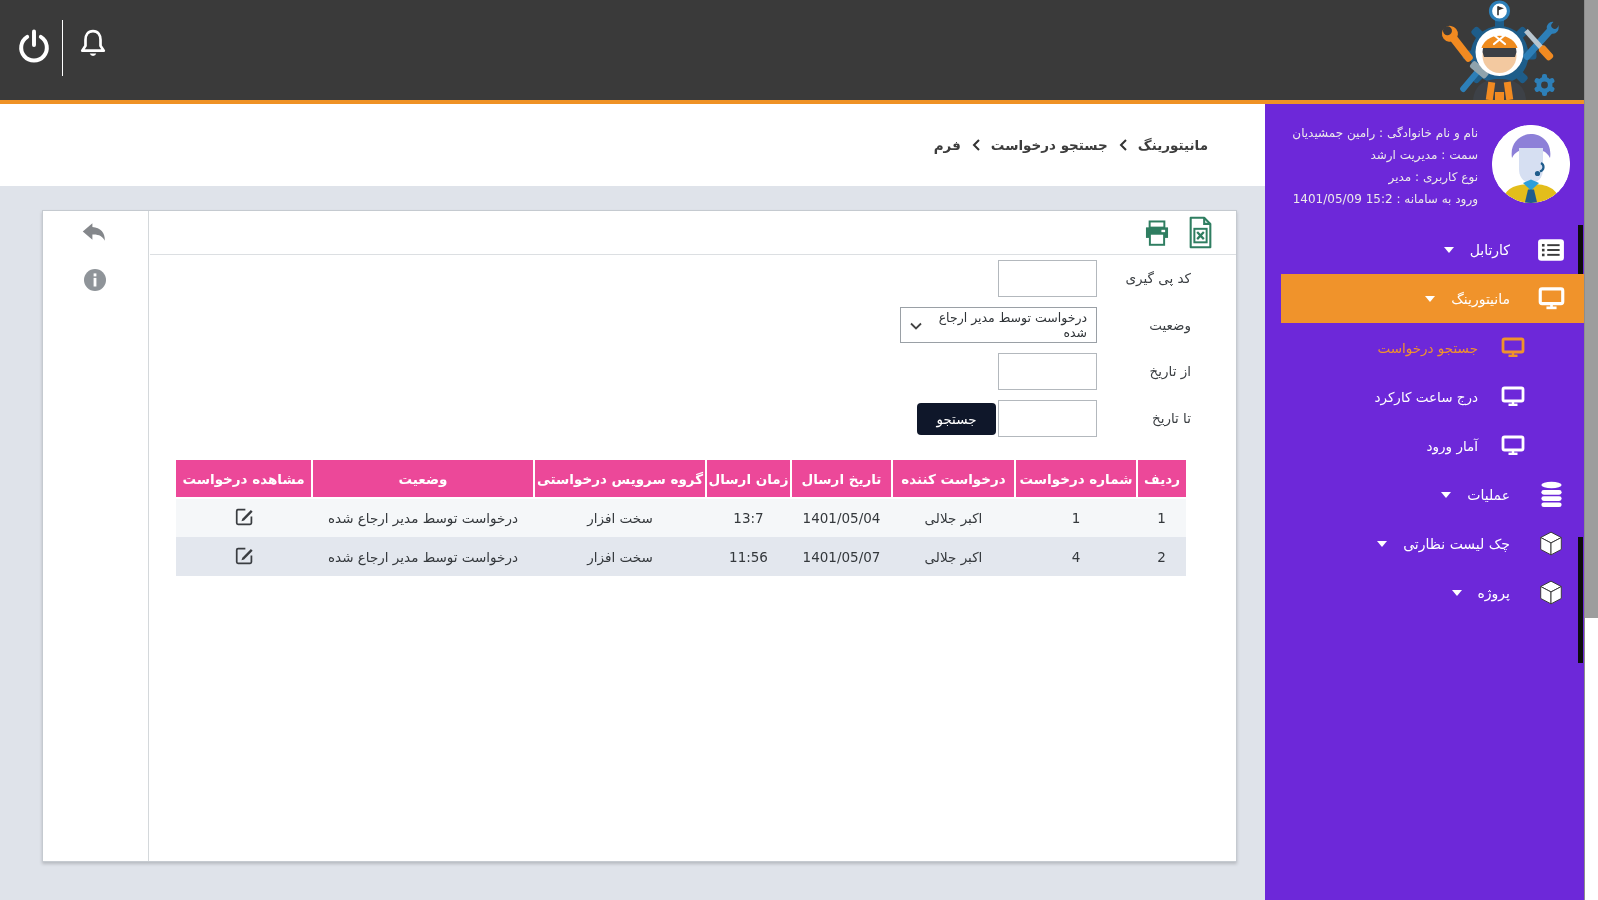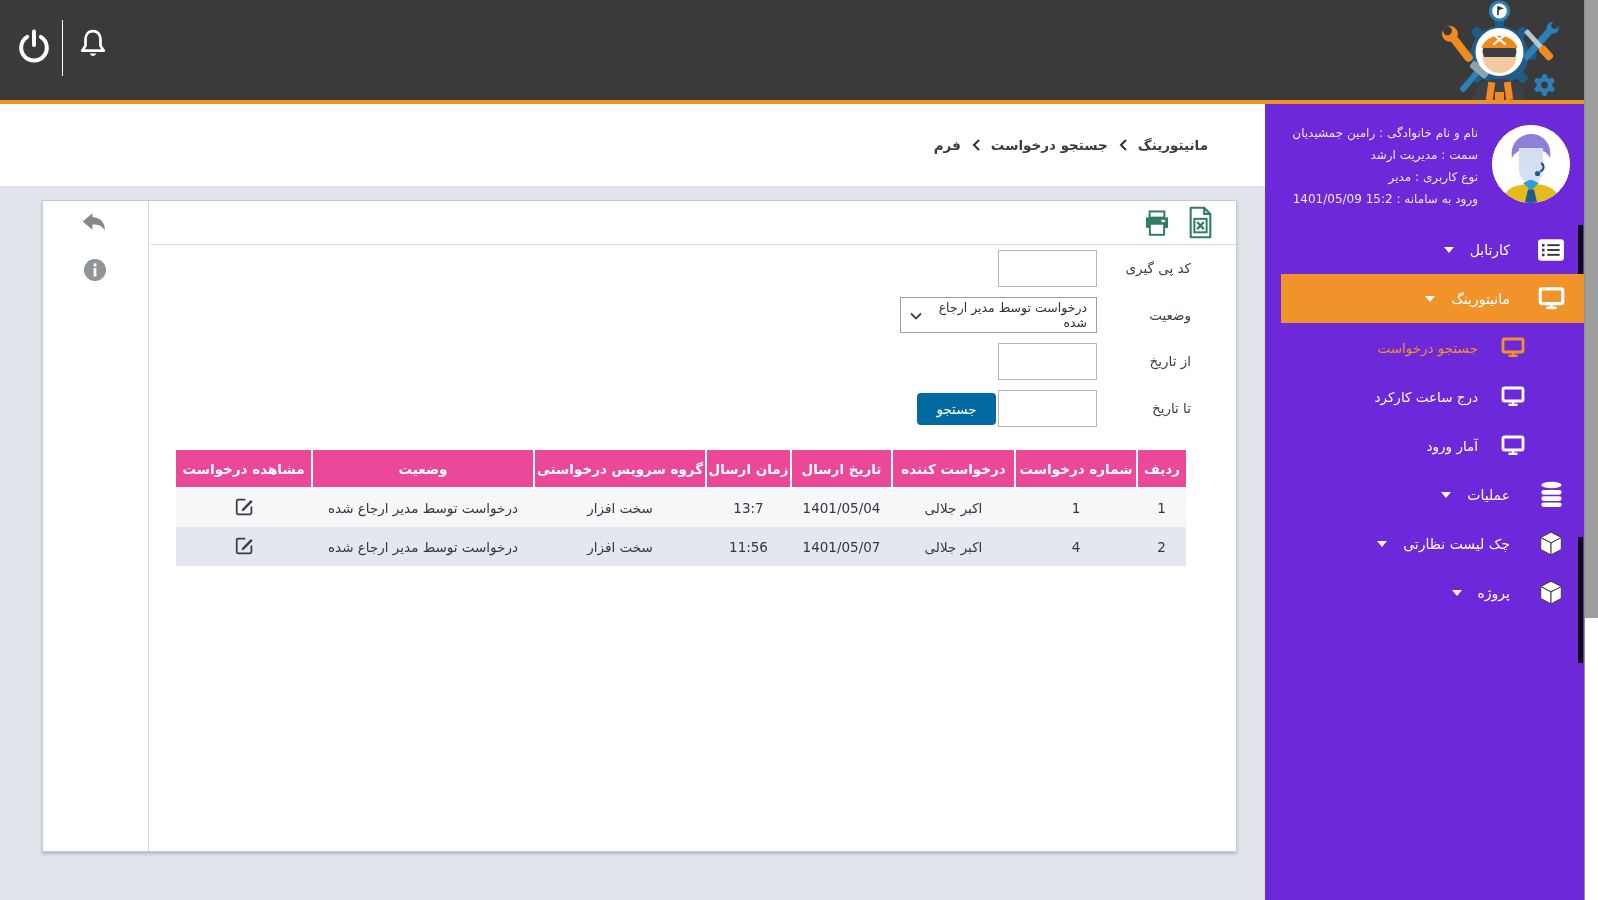--- a/index.html
+++ b/index.html
@@ -35,32 +35,32 @@
   .mi.active-parent { background:#f0932b; }
   .mi.sub { padding-right:56px; font-size:13.5px; }
   .mi.sub .mi-icon { margin-left:20px; }
   .mi.sub.active, .mi.sub.active .mi-icon { color:#f0932b; }
 
   
   .crumb-bar { position:absolute; left:0; top:104px; width:1265px; height:82px; background:#ffffff; }
   .breadcrumb { position:absolute; right:57px; top:0; height:82px; display:flex; align-items:center; direction:rtl; gap:11px; color:#3d3d3d; font-size:13.5px; font-weight:600; }
   .crumb-sep { display:flex; align-items:center; }
 
-  .card { position:absolute; left:42px; top:200px; width:1195px; height:652px; background:#ffffff; border:1px solid #c5cad0; box-shadow:0 2px 3px rgba(0,0,0,.18); }
+  .card { position:absolute; left:42px; top:210px; width:1195px; height:652px; background:#ffffff; border:1px solid #c5cad0; box-shadow:0 2px 3px rgba(0,0,0,.18); }
   .card-side { position:absolute; left:0; top:0; width:106px; height:100%; border-right:1px solid #d4d8db; }
   .back-btn { position:absolute; left:36px; top:9px; cursor:pointer; }
   .info-btn { position:absolute; left:40px; top:57px; cursor:pointer; }
   .card-head { position:absolute; left:107px; right:0; top:0; height:44px; border-bottom:1px solid #dcdfe2; }
   .excel-btn { position:absolute; right:22px; top:5px; cursor:pointer; }
   .print-btn { position:absolute; right:64px; top:9px; cursor:pointer; }
 
   .f-label { position:absolute; right:45px; color:#3a3e42; font-size:13.5px; direction:rtl; white-space:nowrap; line-height:37px; }
   .f-input { position:absolute; right:139px; width:99px; height:37px; border:1px solid #b3b8bd; background:#ffffff; outline:none; padding:0 6px; font-family:inherit; }
   .f-select { position:absolute; right:139px; width:197px; height:36px; border:1px solid #9aa0a6; background:#ffffff; direction:rtl; display:flex; align-items:center; justify-content:space-between; padding:0 9px; font-size:12.5px; color:#2f3337; cursor:pointer; }
-  .search-btn { position:absolute; right:240px; top:192px; width:79px; height:32px; background:#0369a1; border:none; border-radius:4px; color:#ffffff; font-size:13.5px; font-family:inherit; cursor:pointer; }
+  .search-btn { position:absolute; right:240px; top:192px; width:79px; height:32px; background:#0f172a; border:none; border-radius:4px; color:#ffffff; font-size:13.5px; font-family:inherit; cursor:pointer; }
 
   .table-wrap { position:absolute; left:133px; top:249px; width:1010px; direction:rtl; }
   table { width:100%; border-collapse:collapse; table-layout:fixed; }
   th { background:#ec4899; color:#ffffff; font-size:13.5px; font-weight:bold; height:38px; border-left:2px solid #ffffff; border-bottom:2px solid #ffffff; text-align:center; }
   th:last-child { border-left:none; }
   td { height:39px; text-align:center; font-size:13.5px; color:#34383c; }
   tbody tr:nth-child(odd)  { background:#f5f7f9; }
   tbody tr:nth-child(even) { background:#e3e7ee; }
   .edit-btn { display:inline-flex; cursor:pointer; }
 </style>

